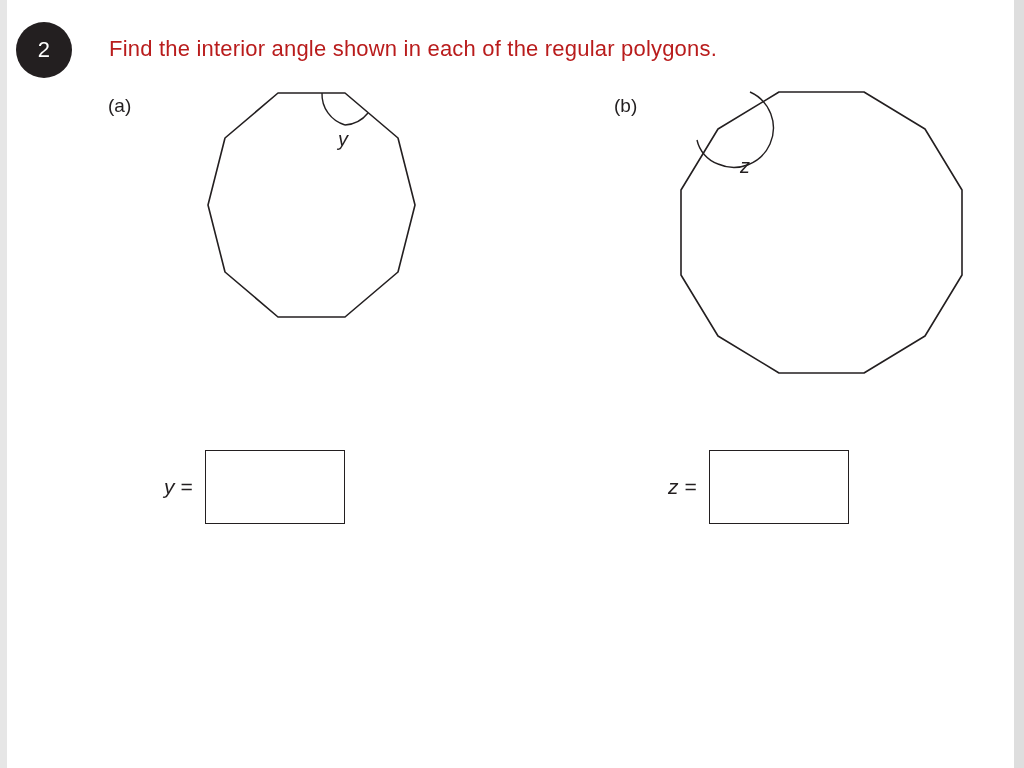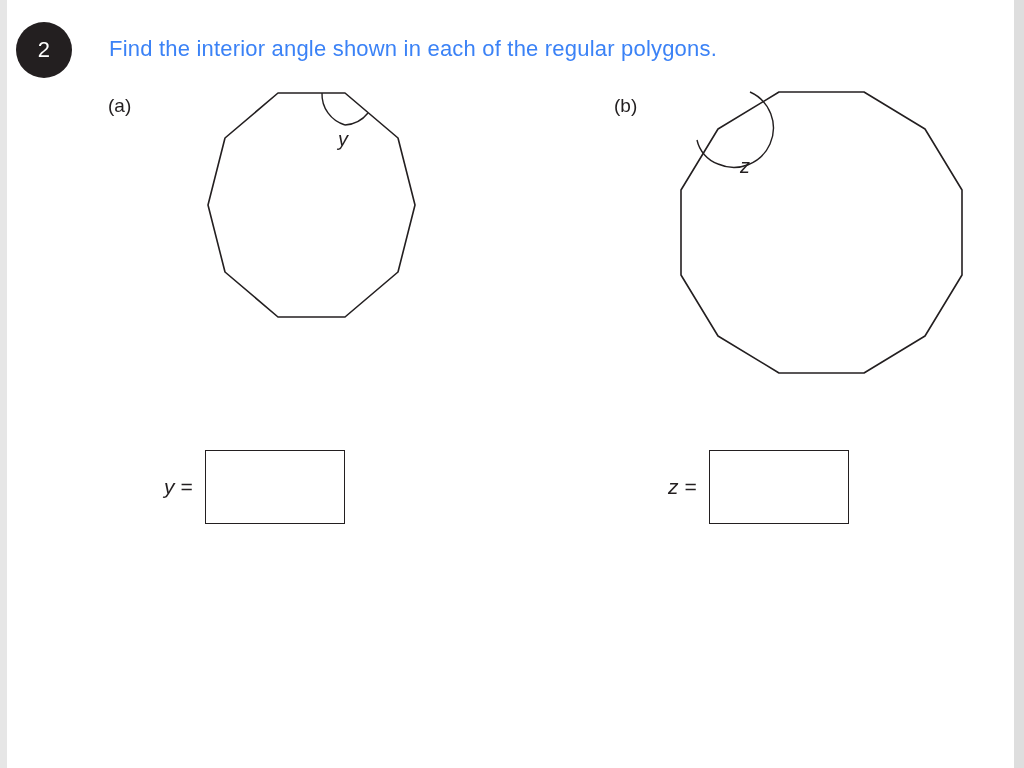--- a/index.html
+++ b/index.html
@@ -46,21 +46,21 @@
     display: flex;
     align-items: center;
     justify-content: center;
     letter-spacing: 0.5px;
   }
   .q-text {
     position: absolute;
     left: 109px;
     top: 36px;
     font-size: 22px;
-    color: #3b82f6;
+    color: #b91c1c;
     letter-spacing: 0.2px;
     white-space: nowrap;
   }
   .part-label {
     position: absolute;
     font-size: 19px;
     color: #231f20;
   }
   .part-a-label { left: 108px; top: 95px; }
   .part-b-label { left: 614px; top: 95px; }

